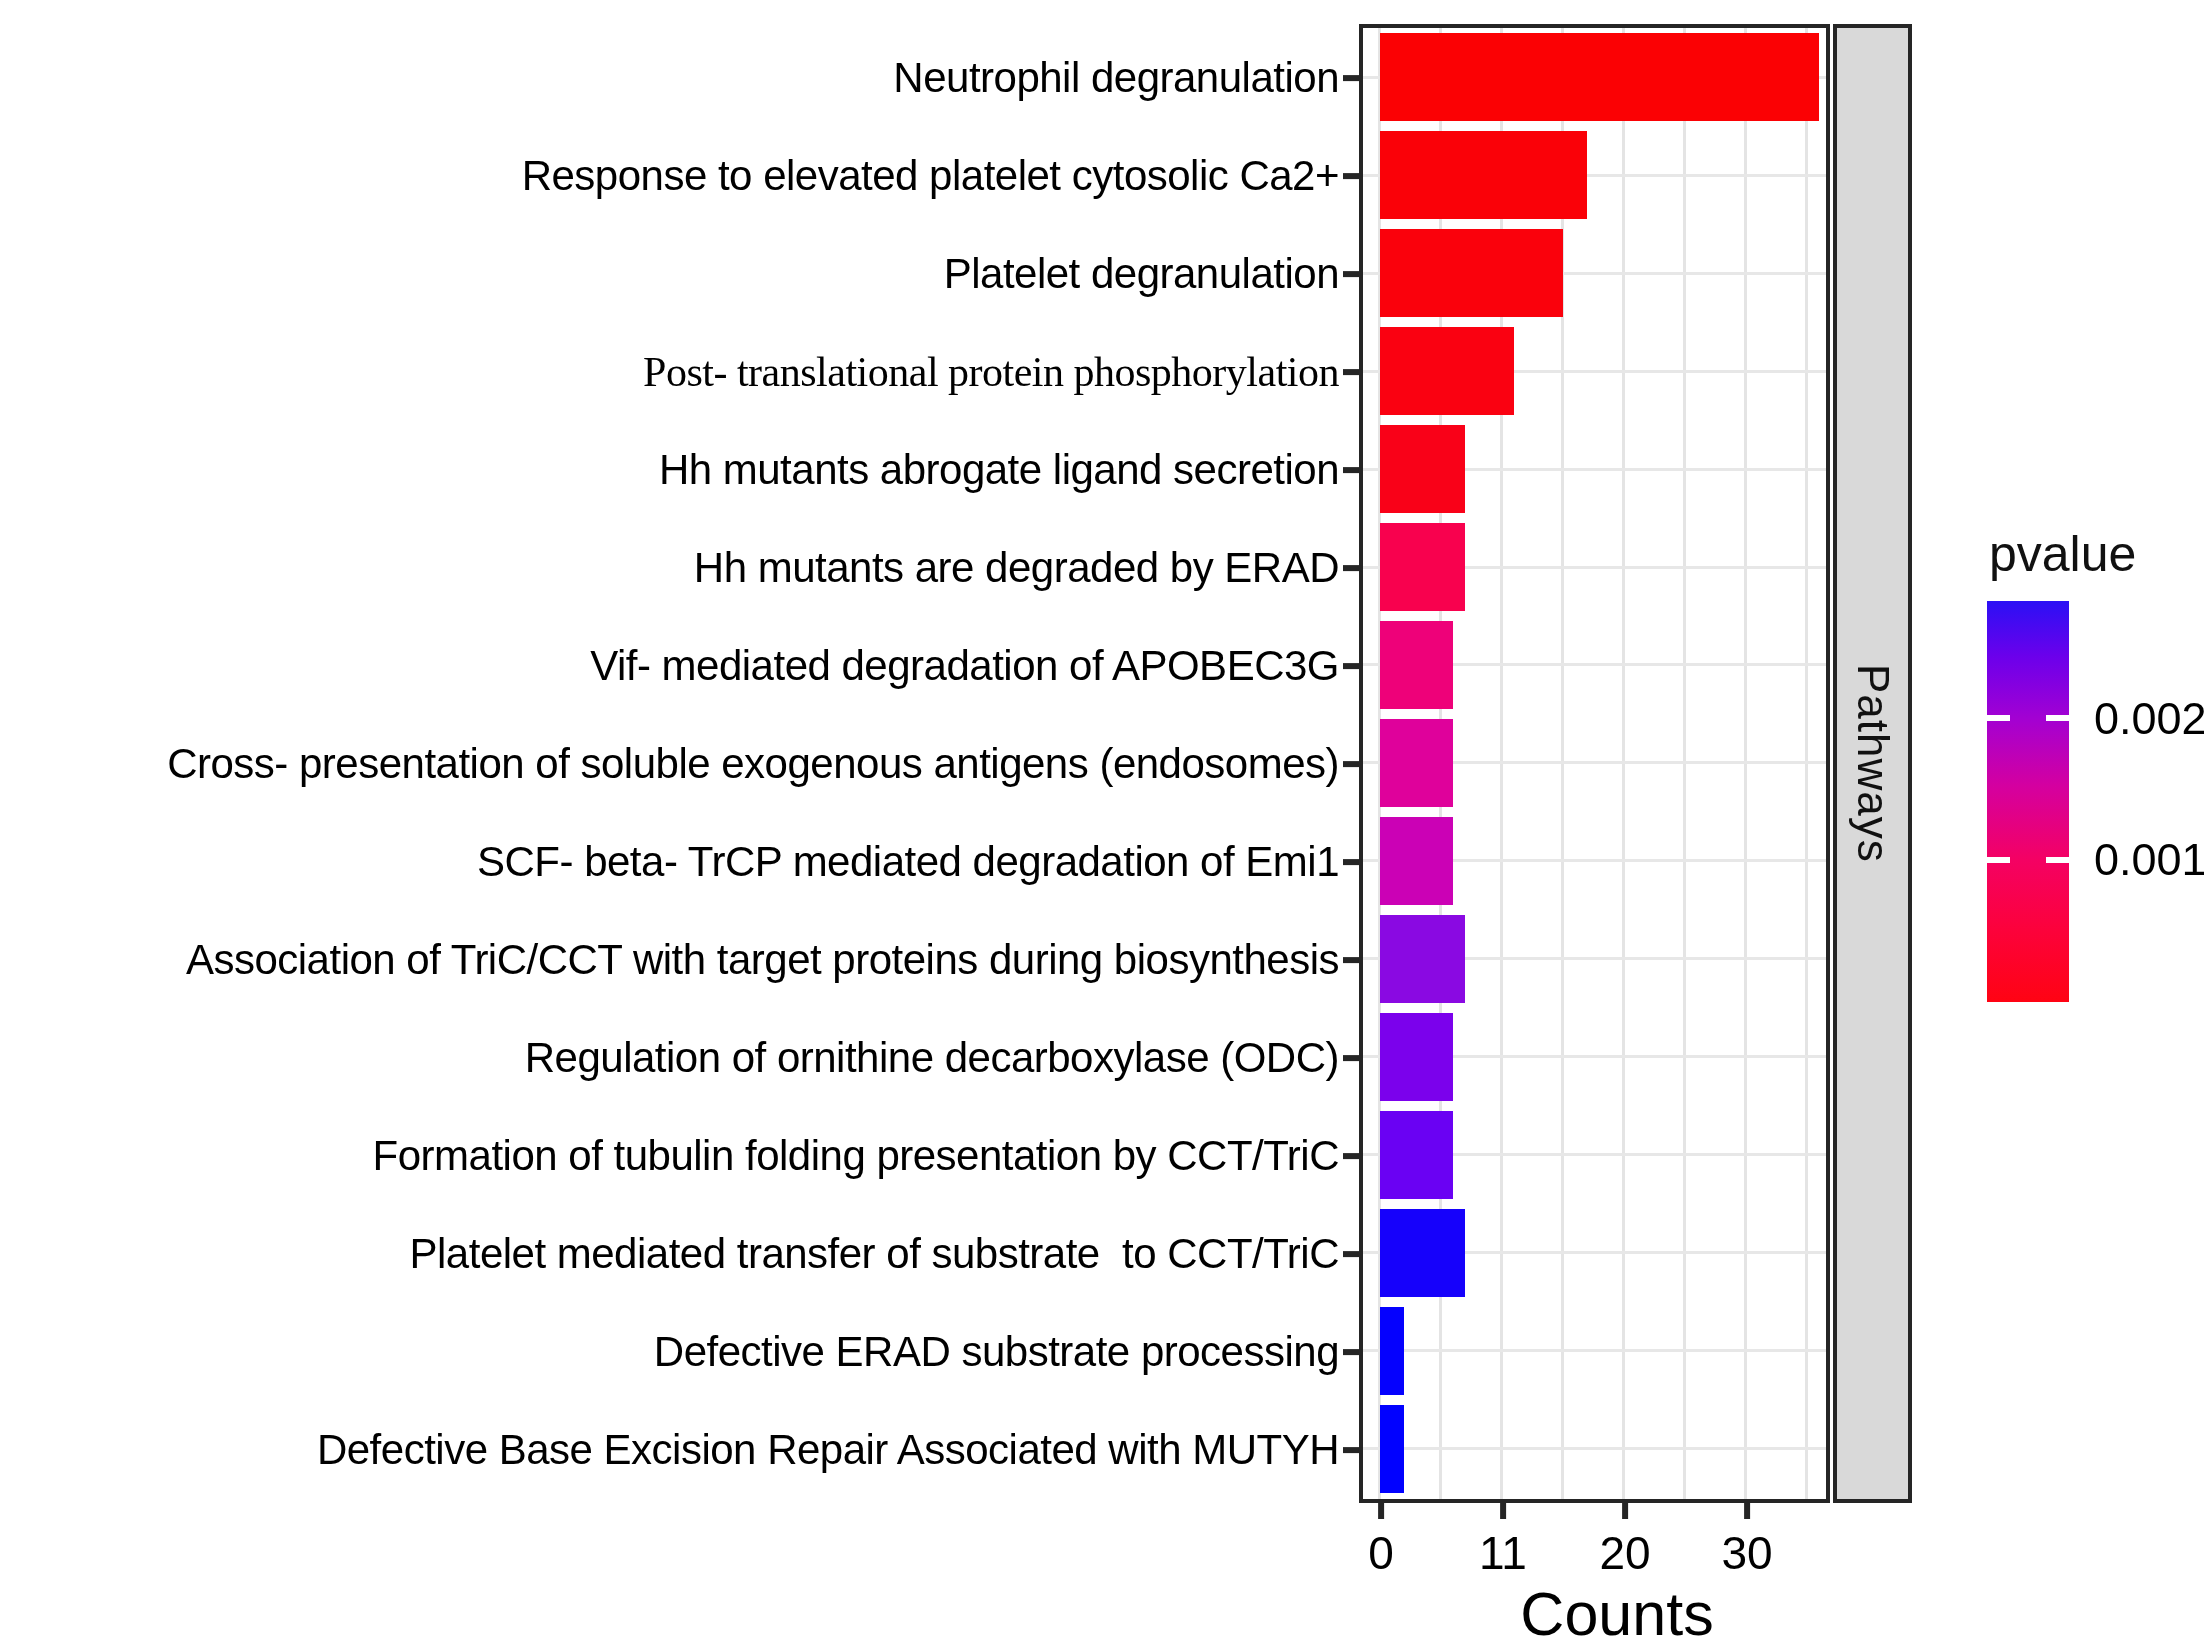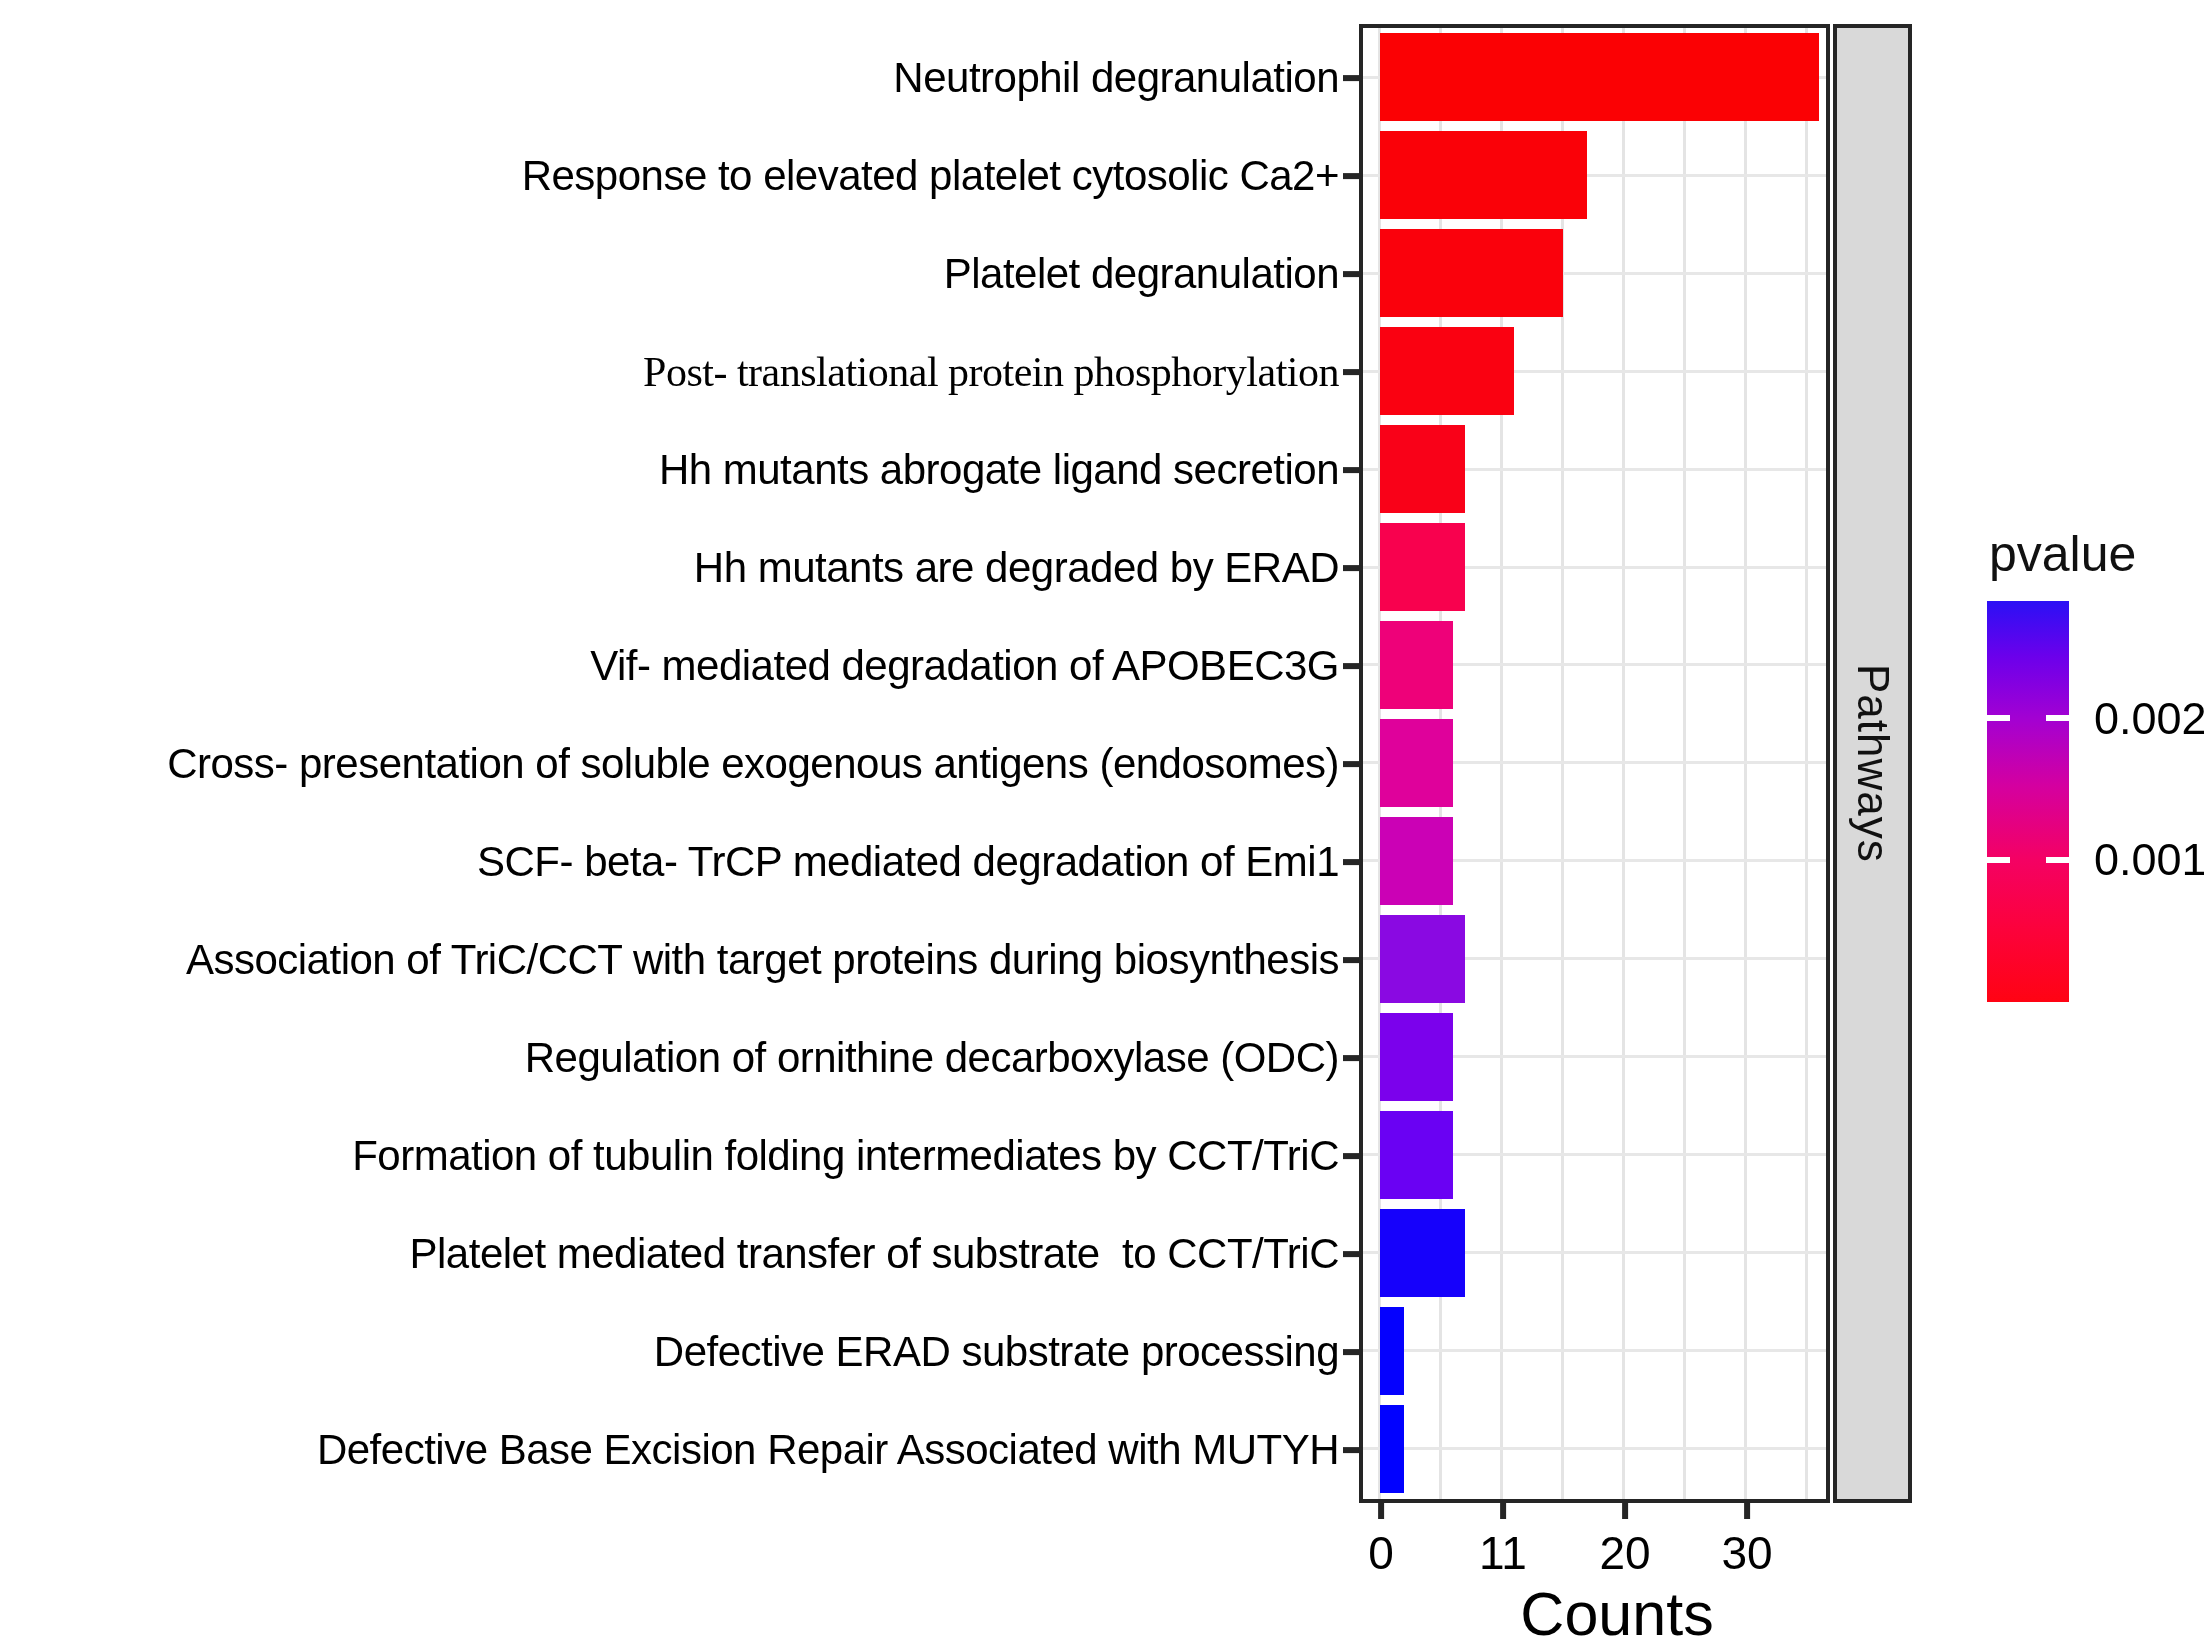--- a/index.html
+++ b/index.html
@@ -126,21 +126,21 @@
       <div class="ylabel" style="top: 666px;">Vif- mediated degradation of APOBEC3G</div>
       <div class="ytick" style="top: 764px;"></div>
       <div class="ylabel" style="top: 764px;">Cross- presentation of soluble exogenous antigens (endosomes)</div>
       <div class="ytick" style="top: 862px;"></div>
       <div class="ylabel" style="top: 862px;">SCF- beta- TrCP mediated degradation of Emi1</div>
       <div class="ytick" style="top: 960px;"></div>
       <div class="ylabel" style="top: 960px;">Association of TriC/CCT with target proteins during biosynthesis</div>
       <div class="ytick" style="top: 1058px;"></div>
       <div class="ylabel" style="top: 1058px;">Regulation of ornithine decarboxylase (ODC)</div>
       <div class="ytick" style="top: 1156px;"></div>
-      <div class="ylabel" style="top: 1156px;">Formation of tubulin folding intermediates by CCT/TriC</div>
+      <div class="ylabel" style="top: 1156px;">Formation of tubulin folding presentation by CCT/TriC</div>
       <div class="ytick" style="top: 1254px;"></div>
       <div class="ylabel" style="top: 1254px;">Platelet mediated transfer of substrate  to CCT/TriC</div>
       <div class="ytick" style="top: 1352px;"></div>
       <div class="ylabel" style="top: 1352px;">Defective ERAD substrate processing</div>
       <div class="ytick" style="top: 1450px;"></div>
       <div class="ylabel" style="top: 1450px;">Defective Base Excision Repair Associated with MUTYH</div>
     </div>
   <div id="x-axis">
       <div class="xtick" style="left: 1381px;"></div>
       <div class="xtick-label" style="left: 1381px;">0</div>

